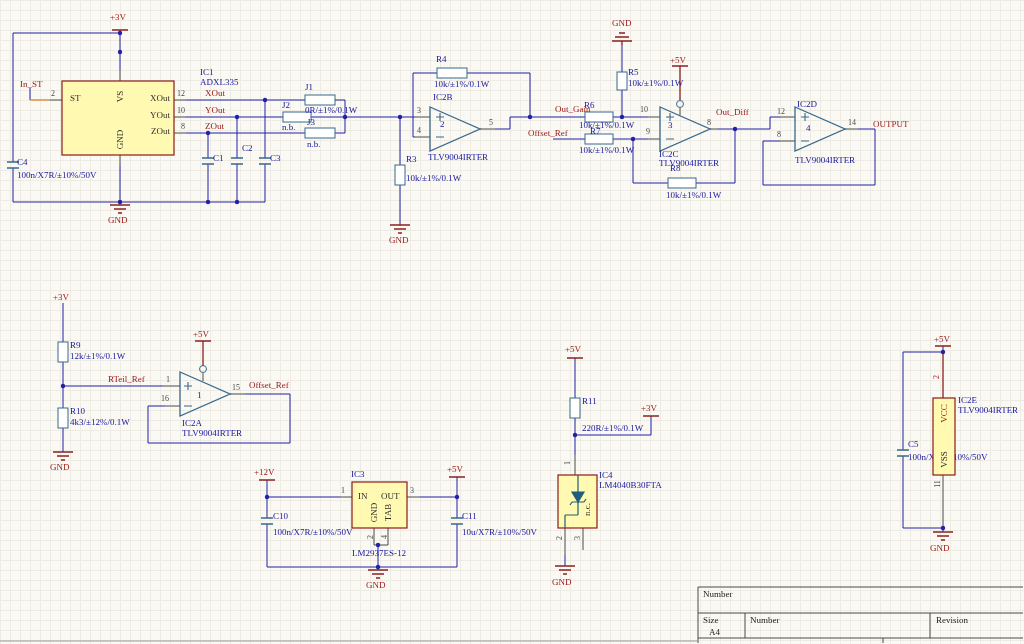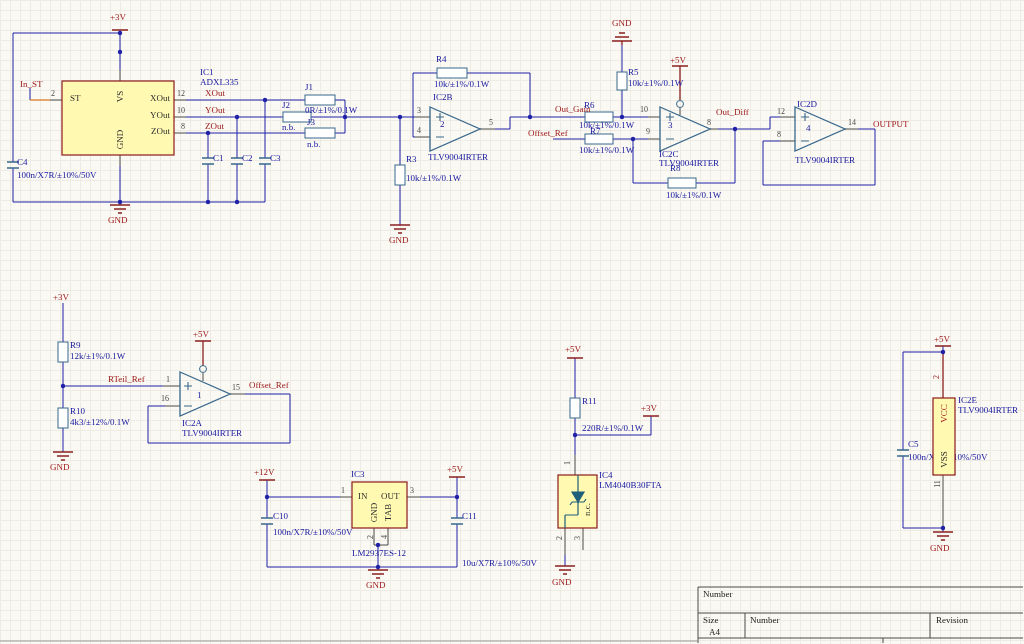--- a/index.html
+++ b/index.html
@@ -138,21 +138,21 @@
 <div class="L dk rt" style="left:138px;top:111px;width:32px">YOut</div>
 <div class="L dk rt" style="left:138px;top:127px;width:32px">ZOut</div>
 <div class="L pin" style="left:51px;top:90px">2</div>
 <div class="L pin" style="left:177px;top:90px">12</div>
 <div class="L pin" style="left:177px;top:107px">10</div>
 <div class="L pin" style="left:181px;top:123px">8</div>
 
 <div class="L blue" style="left:17px;top:158px">C4</div>
 <div class="L blue" style="left:17px;top:171px">100n/X7R/±10%/50V</div>
 <div class="L blue" style="left:213px;top:154px">C1</div>
-<div class="L blue" style="left:242px;top:154px">C2</div>
+<div class="L blue" style="left:242px;top:144px">C2</div>
 <div class="L blue" style="left:270px;top:154px">C3</div>
 
 <div class="L blue" style="left:305px;top:83px">J1</div>
 <div class="L blue" style="left:305px;top:106px">0R/±1%/0.1W</div>
 <div class="L blue" style="left:282px;top:101px">J2</div>
 <div class="L blue" style="left:282px;top:123px">n.b.</div>
 <div class="L blue" style="left:307px;top:118px">J3</div>
 <div class="L blue" style="left:307px;top:140px">n.b.</div>
 
 <div class="L blue" style="left:406px;top:155px">R3</div>
@@ -205,21 +205,21 @@
 <div class="L dk rot" style="left:360px;top:508px;width:28px">GND</div>
 <div class="L dk rot" style="left:374px;top:508px;width:28px">TAB</div>
 <div class="L pin" style="left:341px;top:487px">1</div>
 <div class="L pin" style="left:410px;top:487px">3</div>
 <div class="L pin rot" style="left:366px;top:533px;width:10px">2</div>
 <div class="L pin rot" style="left:380px;top:533px;width:10px">4</div>
 <div class="L blue" style="left:352px;top:549px">LM2937ES-12</div>
 <div class="L blue" style="left:273px;top:512px">C10</div>
 <div class="L blue" style="left:273px;top:528px">100n/X7R/±10%/50V</div>
 <div class="L blue" style="left:462px;top:512px">C11</div>
-<div class="L blue" style="left:462px;top:559px">10u/X7R/±10%/50V</div>
+<div class="L blue" style="left:462px;top:528px">10u/X7R/±10%/50V</div>
 
 <div class="L blue" style="left:582px;top:397px">R11</div>
 <div class="L blue" style="left:582px;top:424px">220R/±1%/0.1W</div>
 <div class="L blue" style="left:599px;top:471px">IC4</div>
 <div class="L blue" style="left:599px;top:481px">LM4040B30FTA</div>
 <div class="L dk rot" style="left:575px;top:505px;width:24px">n.c.</div>
 <div class="L pin rot" style="left:563px;top:459px;width:10px">1</div>
 <div class="L pin rot" style="left:555px;top:534px;width:10px">2</div>
 <div class="L pin rot" style="left:573px;top:534px;width:10px">3</div>
 

